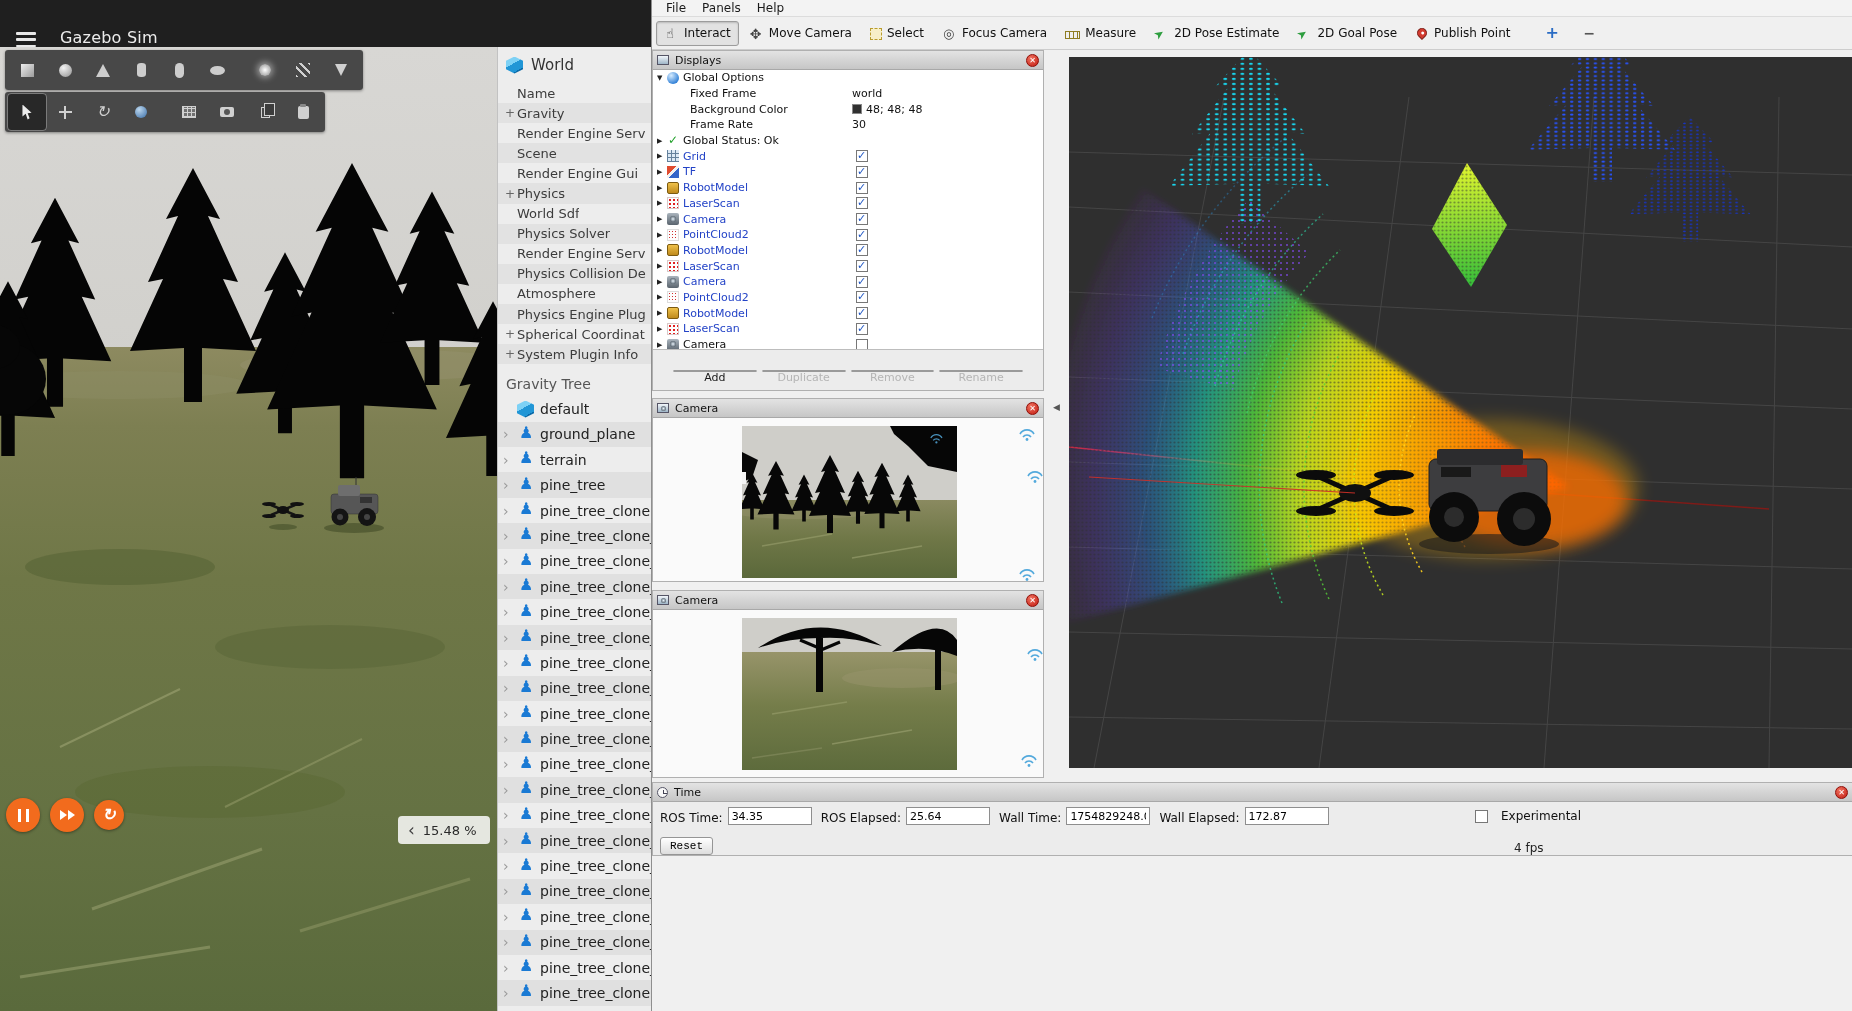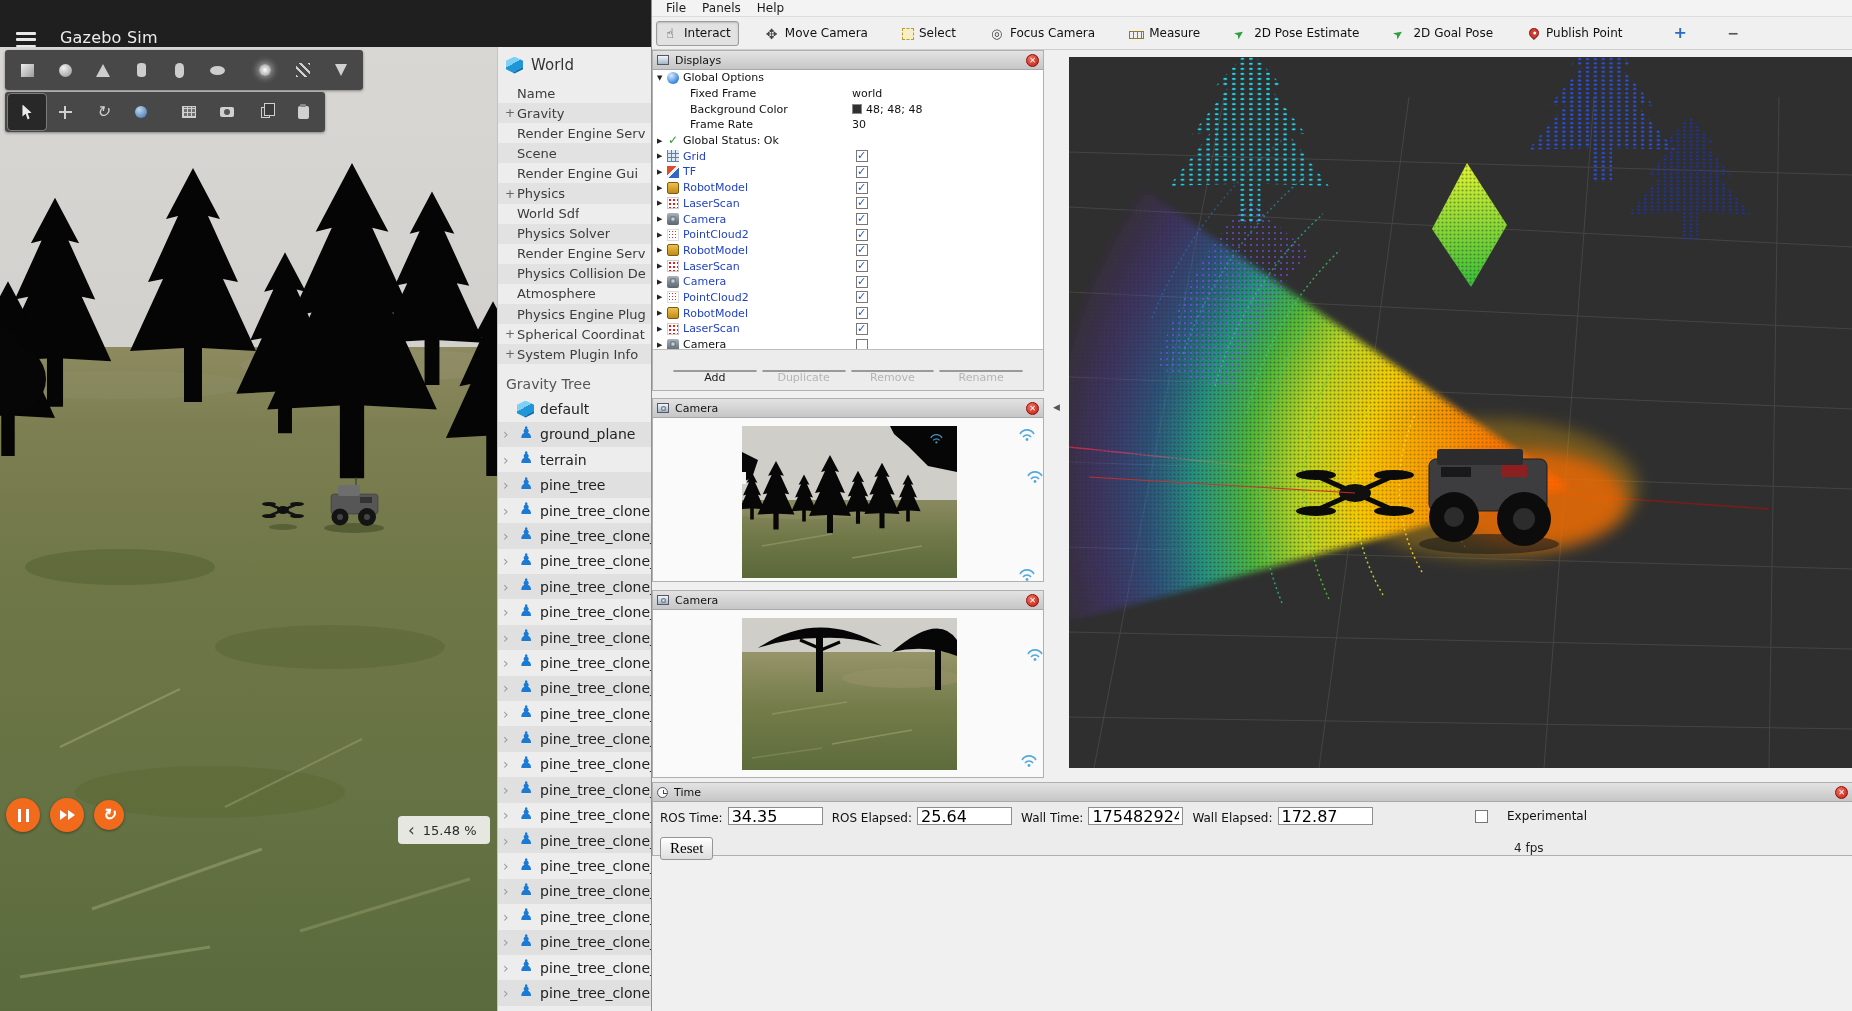--- a/index.html
+++ b/index.html
@@ -89,21 +89,21 @@
   .ei-model::before{content:"♟";color:#1a7ad4;font-size:16px;position:absolute;left:2px;top:-3px}
   .ename{overflow:hidden}
 
   
   .rv{position:absolute;left:651px;top:0;width:1201px;height:1011px;background:#f0f0f0;border-left:1px solid #8f8f8f}
   .rv-menubar{height:17px;display:flex;align-items:center;padding-left:6px;font-size:12px;color:#1a1a1a;
               background:#f3f3f3;border-bottom:1px solid #dcdcdc}
   .rv-menu{padding:0 8px;cursor:pointer}
   .rv-toolbar{position:absolute;left:0;top:17px;right:0;height:33px;display:flex;align-items:center;
               padding-left:4px;border-bottom:1px solid #cdcdcd;background:#f0f0f0}
-  .rv-tbtn{display:flex;align-items:center;gap:5px;padding:4px 7px;margin-right:18px;background:transparent;
+  .rv-tbtn{display:flex;align-items:center;gap:5px;padding:4px 7px;margin-right:2px;background:transparent;
            border:1px solid transparent;border-radius:3px;font-size:12px;color:#111;cursor:pointer;font-family:inherit}
   .rv-toolbar .rv-tbtn:nth-child(9){margin-left:14px}
   .rv-tbtn.act-true{background:#e2e2e2;border-color:#9c9c9c;box-shadow:inset 0 1px 2px rgba(0,0,0,.18)}
   .rvti{width:15px;height:15px;position:relative;display:inline-block;flex:0 0 auto}
   .ti-interact::before{content:"☝";font-size:13px;color:#333;position:absolute;left:2px;top:0}
   .ti-move-camera::before{content:"✥";font-size:14px;color:#444;position:absolute;left:1px;top:0}
   .ti-select{width:12px;height:12px;margin-top:2px;border:1.5px dashed #b99c2e;background:#f7efc8}
   .ti-focus-camera::before{content:"◎";font-size:13px;color:#444;position:absolute;left:1px;top:0}
   .ti-measure{width:15px;height:8px;margin-top:4px;border:1px solid #8f7d23;
       background:linear-gradient(#e9d36b,#cdb23f);
@@ -176,26 +176,26 @@
 
   .view3d{position:absolute;left:417px;top:57px;width:784px;height:711px;background:#2f2f2f;overflow:hidden}
   .view3d svg{position:absolute;inset:0;width:100%;height:100%}
   .split{position:absolute;font-size:9px;color:#555;cursor:pointer}
   .split.l{left:401px;top:402px}
   .split.r{left:1191px;top:402px}
 
   .time-body{flex:1;position:relative;background:#ececec;font-size:12px;color:#111}
   .time-row{position:absolute;left:7px;top:5px;display:flex;align-items:center;gap:9px}
   .tfield{display:flex;align-items:flex-end;gap:5px}
-  .tinput{width:95px;height:18px;border:1px solid #8e8e8e;background:#fff;font-size:16px;
+  .tinput{width:84px;height:18px;border:1px solid #8e8e8e;background:#fff;font-size:11px;
           font-family:inherit;padding:0 3px}
-  .exp{position:absolute;left:822px;top:7px;display:flex;align-items:center;gap:19px}
+  .exp{position:absolute;left:822px;top:7px;display:flex;align-items:center;gap:13px}
   .cbx{width:13px;height:13px;border:1px solid #777;background:#fff;cursor:pointer}
-  .reset{position:absolute;left:7px;top:35px;font-size:15px;padding:2px 9px;border:1px solid #959595;
-         border-radius:3px;background:linear-gradient(#fff,#ddd);cursor:pointer;font-family:Liberation Serif, serif}
+  .reset{position:absolute;left:7px;top:35px;font-size:11px;padding:2px 9px;border:1px solid #959595;
+         border-radius:3px;background:linear-gradient(#fff,#ddd);cursor:pointer;font-family:Liberation Mono, monospace}
   .fps{position:absolute;left:861px;top:39px;font-size:12px;color:#222}
   .hiddefs{position:absolute;width:0;height:0;overflow:hidden}
 </style>
 </head>
 <body>
 
 <svg class="hiddefs" aria-hidden="true">
   <defs>
     <path id="pinePath" d="M50 2 L32 36 L40 34 L20 78 L30 76 L8 124 L44 122 L44 158 L56 158 L56 122 L92 124 L70 76 L80 78 L60 34 L68 36 Z"></path>
     <g id="wifi" stroke="#53a9dc" fill="none" stroke-width="1.6">

